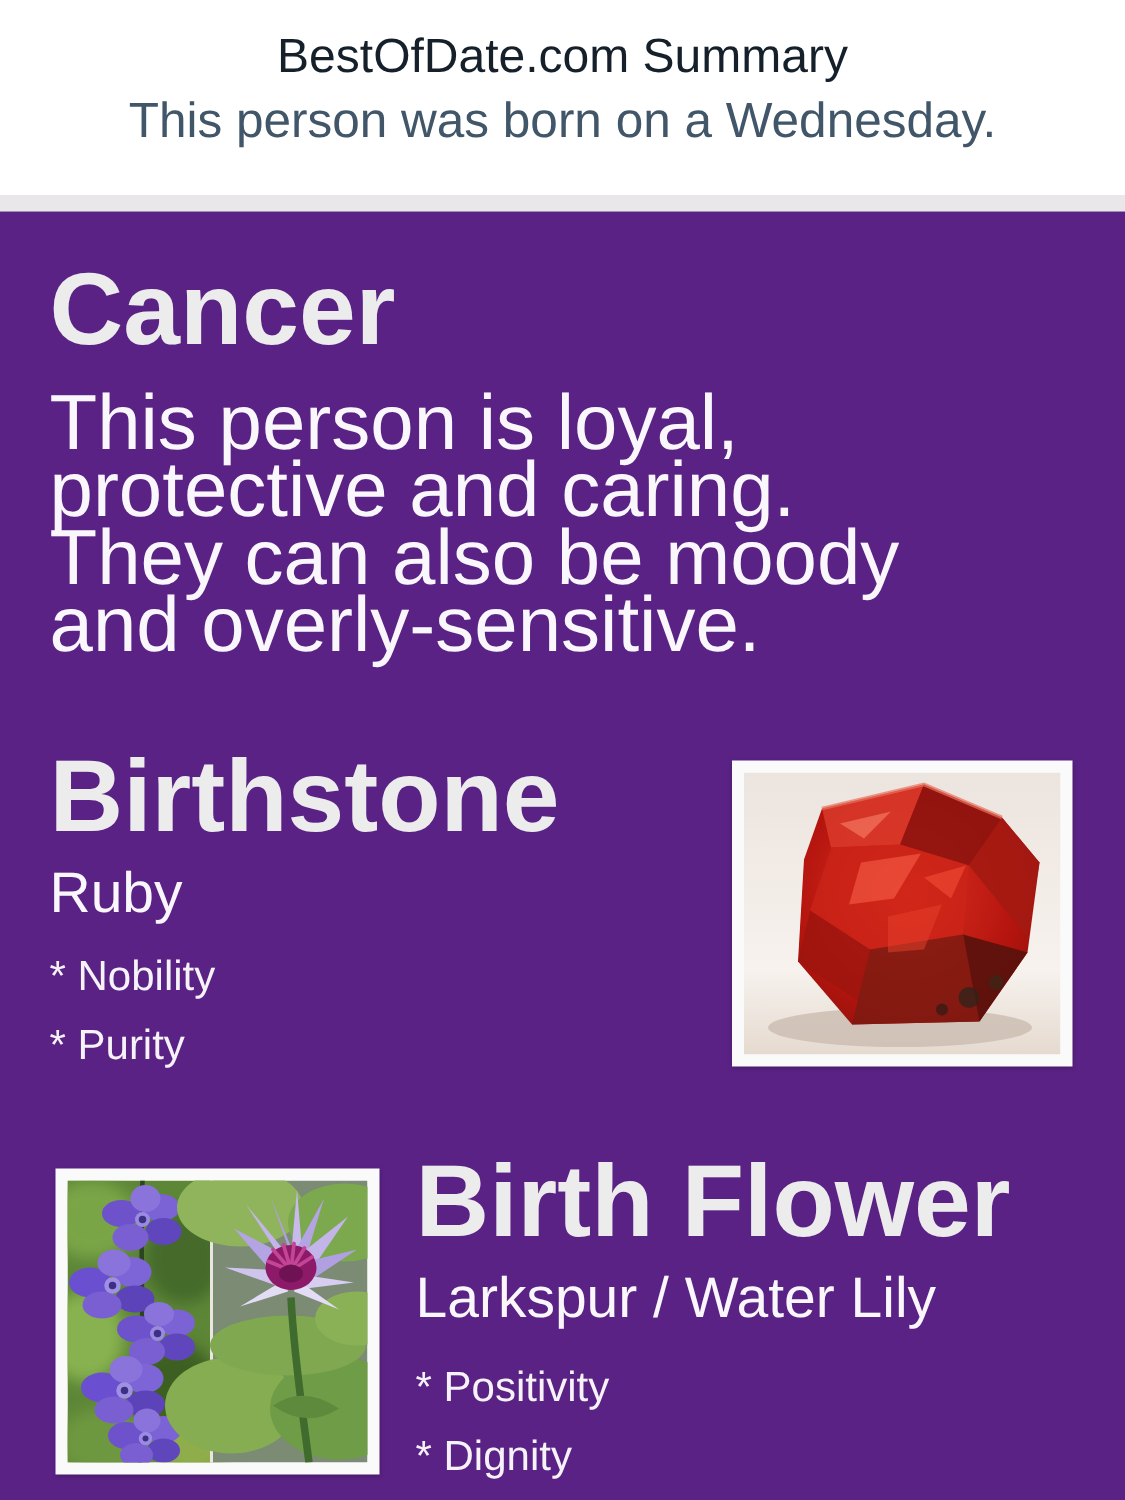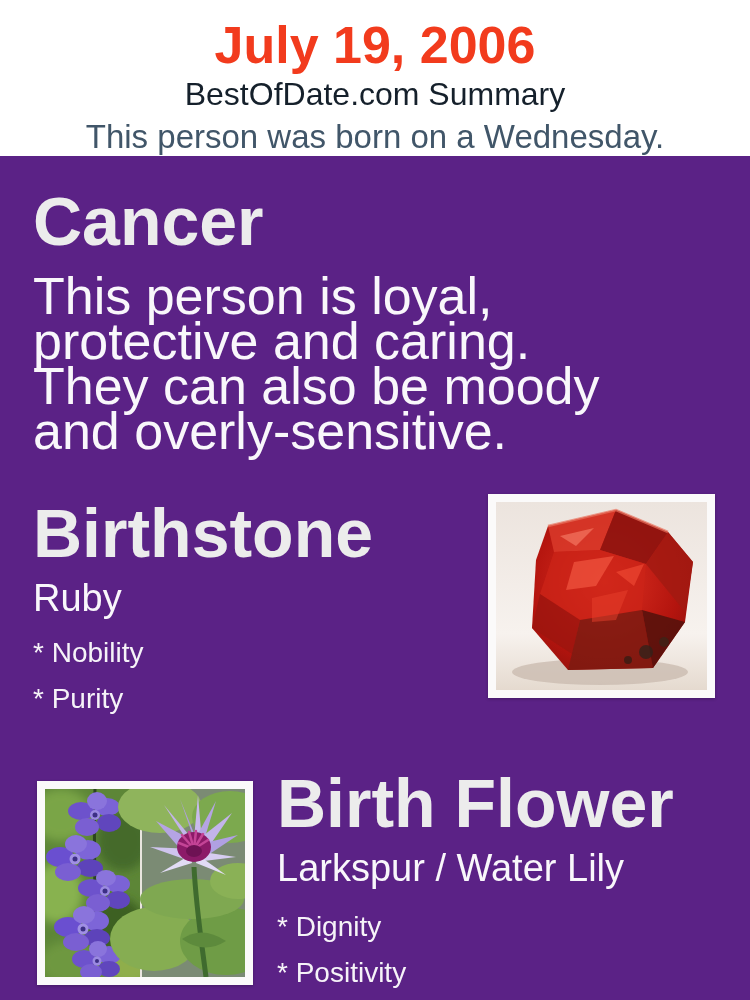--- a/index.html
+++ b/index.html
@@ -60,23 +60,23 @@
   .zodiac-heading { margin-top: 26px; }
   .zodiac-desc {
     margin-top: 14px;
     font-size: 52px;
     line-height: 45px;
     color: #f9f7fb;
     max-width: 625px;
   }
 
   .stone-row {
-    margin-top: 40px;
+    margin-top: 52px;
     display: flex;
-    align-items: flex-start;
+    align-items: center;
     justify-content: space-between;
   }
   .item-name {
     font-size: 38px;
     line-height: 48px;
     color: #f9f7fb;
     margin-top: 2px;
   }
   .trait-list { margin-top: 14px; }
   .trait {
@@ -103,21 +103,20 @@
   }
   .flower-text { margin-left: 24px; }
   .flower-text .trait-list { margin-top: 18px; }
 </style>
 </head>
 <body>
 
 <div class="page">
 
   <header class="header">
-    <h1 class="date-title">July 19, 2006</h1>
     <div class="site-summary">BestOfDate.com Summary</div>
     <div class="born-note">This person was born on a Wednesday.</div>
   </header>
 
   <div class="divider"></div>
 
   <main class="panel">
 
     <section>
       <h2 class="section-heading zodiac-heading">Cancer</h2>
@@ -274,20 +273,20 @@
               </g>
               <ellipse cx="0" cy="4" rx="8" ry="6" fill="#6e1254"></ellipse>
             </g>
           </g>
         </svg>
       </figure>
       <div class="flower-text">
         <h2 class="section-heading">Birth Flower</h2>
         <div class="item-name">Larkspur / Water Lily</div>
         <div class="trait-list">
+          <div class="trait">* Positivity</div>
           <div class="trait">* Dignity</div>
-          <div class="trait">* Positivity</div>
         </div>
       </div>
     </section>
 
   </main>
 </div>
 
 </body></html>

